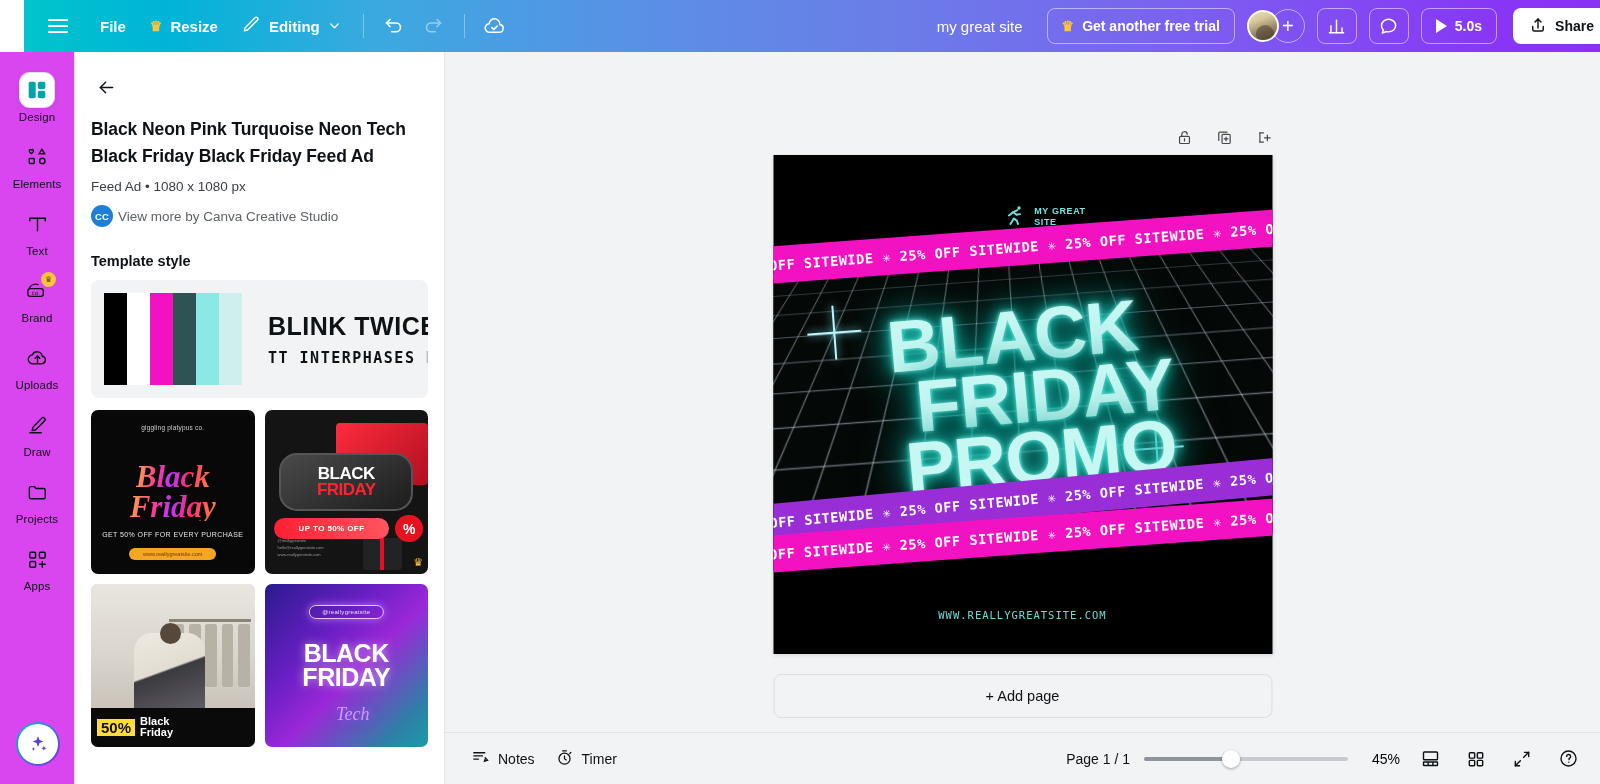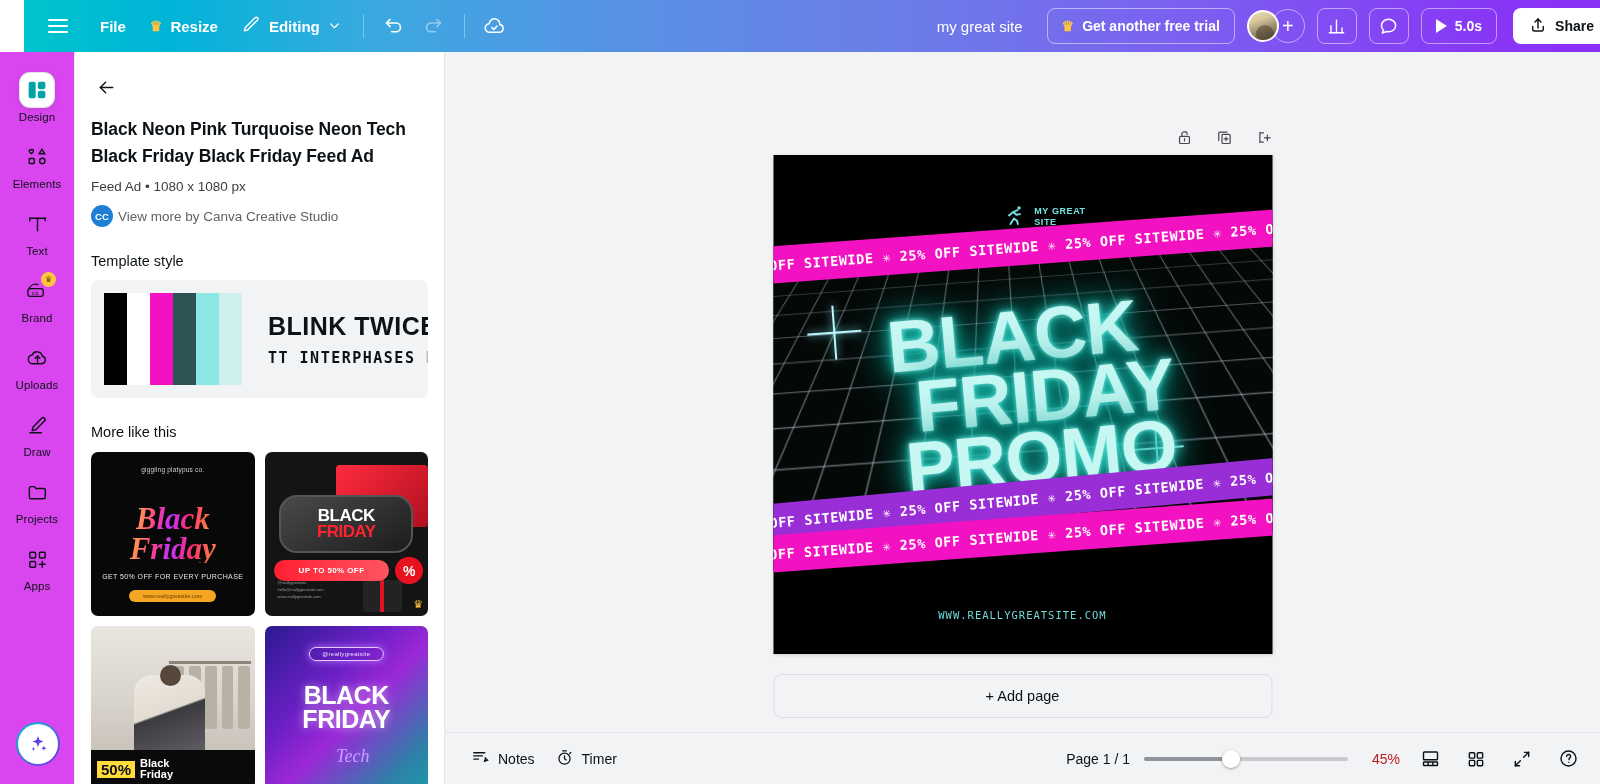--- a/index.html
+++ b/index.html
@@ -86,21 +86,21 @@
   }
   .back-arrow { width:34px; height:34px; margin:18px 0 0 14px; display:flex; align-items:center;
     justify-content:center; border-radius:6px; cursor:pointer; }
   .panel-body { padding: 12px 16px 0 16px; }
   .tpl-title { font-size:17.5px; line-height:27px; font-weight:700; color:#0d1216; letter-spacing:-.1px; }
   .tpl-meta { font-size:13.5px; color:#3b3f44; margin-top:9px; }
   .author-row { display:flex; align-items:center; gap:5px; margin-top:11px; cursor:pointer; }
   .cc-badge { width:22px; height:22px; border-radius:50%; background:#1f7fd6; color:#fff;
     font-size:9.5px; font-weight:700; display:flex; align-items:center; justify-content:center; letter-spacing:.2px;}
   .author-txt { font-size:13.5px; color:#5e6366; }
-  .sec-head { font-size:14.5px; font-weight:400; color:#0d1216; margin:26px 0 11px; }
+  .sec-head { font-size:14.5px; font-weight:700; color:#0d1216; margin:26px 0 11px; }
   .style-card { height:118px; background:#f2f3f5; border-radius:8px; display:flex; align-items:center;
     overflow:hidden; cursor:pointer; position:relative; }
   .swatches { display:flex; height:100%; padding:13px 0; margin-left:13px; }
   .swatches i { display:block; width:23px; height:100%; }
   .style-fonts { margin-left:26px; overflow:hidden; white-space:nowrap; }
   .font-a { font-size:25px; font-weight:600; color:#0d1216; letter-spacing:.5px;
     font-family:"Liberation Sans", sans-serif; }
   .font-b { font-size:15px; font-weight:700; color:#0d1216; letter-spacing:1.5px; margin-top:8px;
     font-family:"DejaVu Sans Mono", monospace; }
   .font-b .fade { color:#b9bcc0; }
@@ -228,21 +228,21 @@
   }
   .bb-btn { display:flex; align-items:center; gap:8px; height:34px; padding:0 10px;
     border-radius:6px; cursor:pointer; font-size:14px; color:#0d1216; }
   .bb-right { margin-left:auto; display:flex; align-items:center; gap:14px; }
   .page-ind { font-size:14px; color:#0d1216; }
   .slider { width:204px; height:22px; display:flex; align-items:center; position:relative; cursor:pointer; }
   .slider .track { width:100%; height:4px; background:#c7c9ce; border-radius:3px; }
   .slider .fill { position:absolute; left:0; height:4px; width:42%; background:#8f949c; border-radius:3px; }
   .slider .knob { position:absolute; left:38%; width:18px; height:18px; border-radius:50%;
     background:#fff; box-shadow:0 1px 3px rgba(0,0,0,.35); }
-  .zoomval { font-size:14px; color:#b91c1c; width:38px; text-align:right; }
+  .zoomval { font-size:14px; color:#000000; width:38px; text-align:right; }
   .bb-ico { width:32px; height:32px; display:flex; align-items:center; justify-content:center;
     border-radius:6px; cursor:pointer; }
 </style>
 </head>
 <body>
 
 <div id="app">
 
   <div class="topbar">
     <div class="tb-left">
@@ -452,21 +452,20 @@
         </div>
         <div class="style-fonts">
           <div class="font-a">BLINK TWICE</div>
           <div class="font-b">
             <span>TT INTERPHASES</span>
             <span class="fade">MO</span>
           </div>
         </div>
       </div>
 
-      <div class="sec-head">More like this</div>
       <div class="grid2">
 
         <div class="thumb t1">
           <div class="sm">giggling platypus co.</div>
           <div class="big">Black</div>
           <div class="big">Friday</div>
           <div class="cap">GET 50% OFF FOR EVERY PURCHASE</div>
           <div class="btn">www.reallygreatsite.com</div>
         </div>
 

